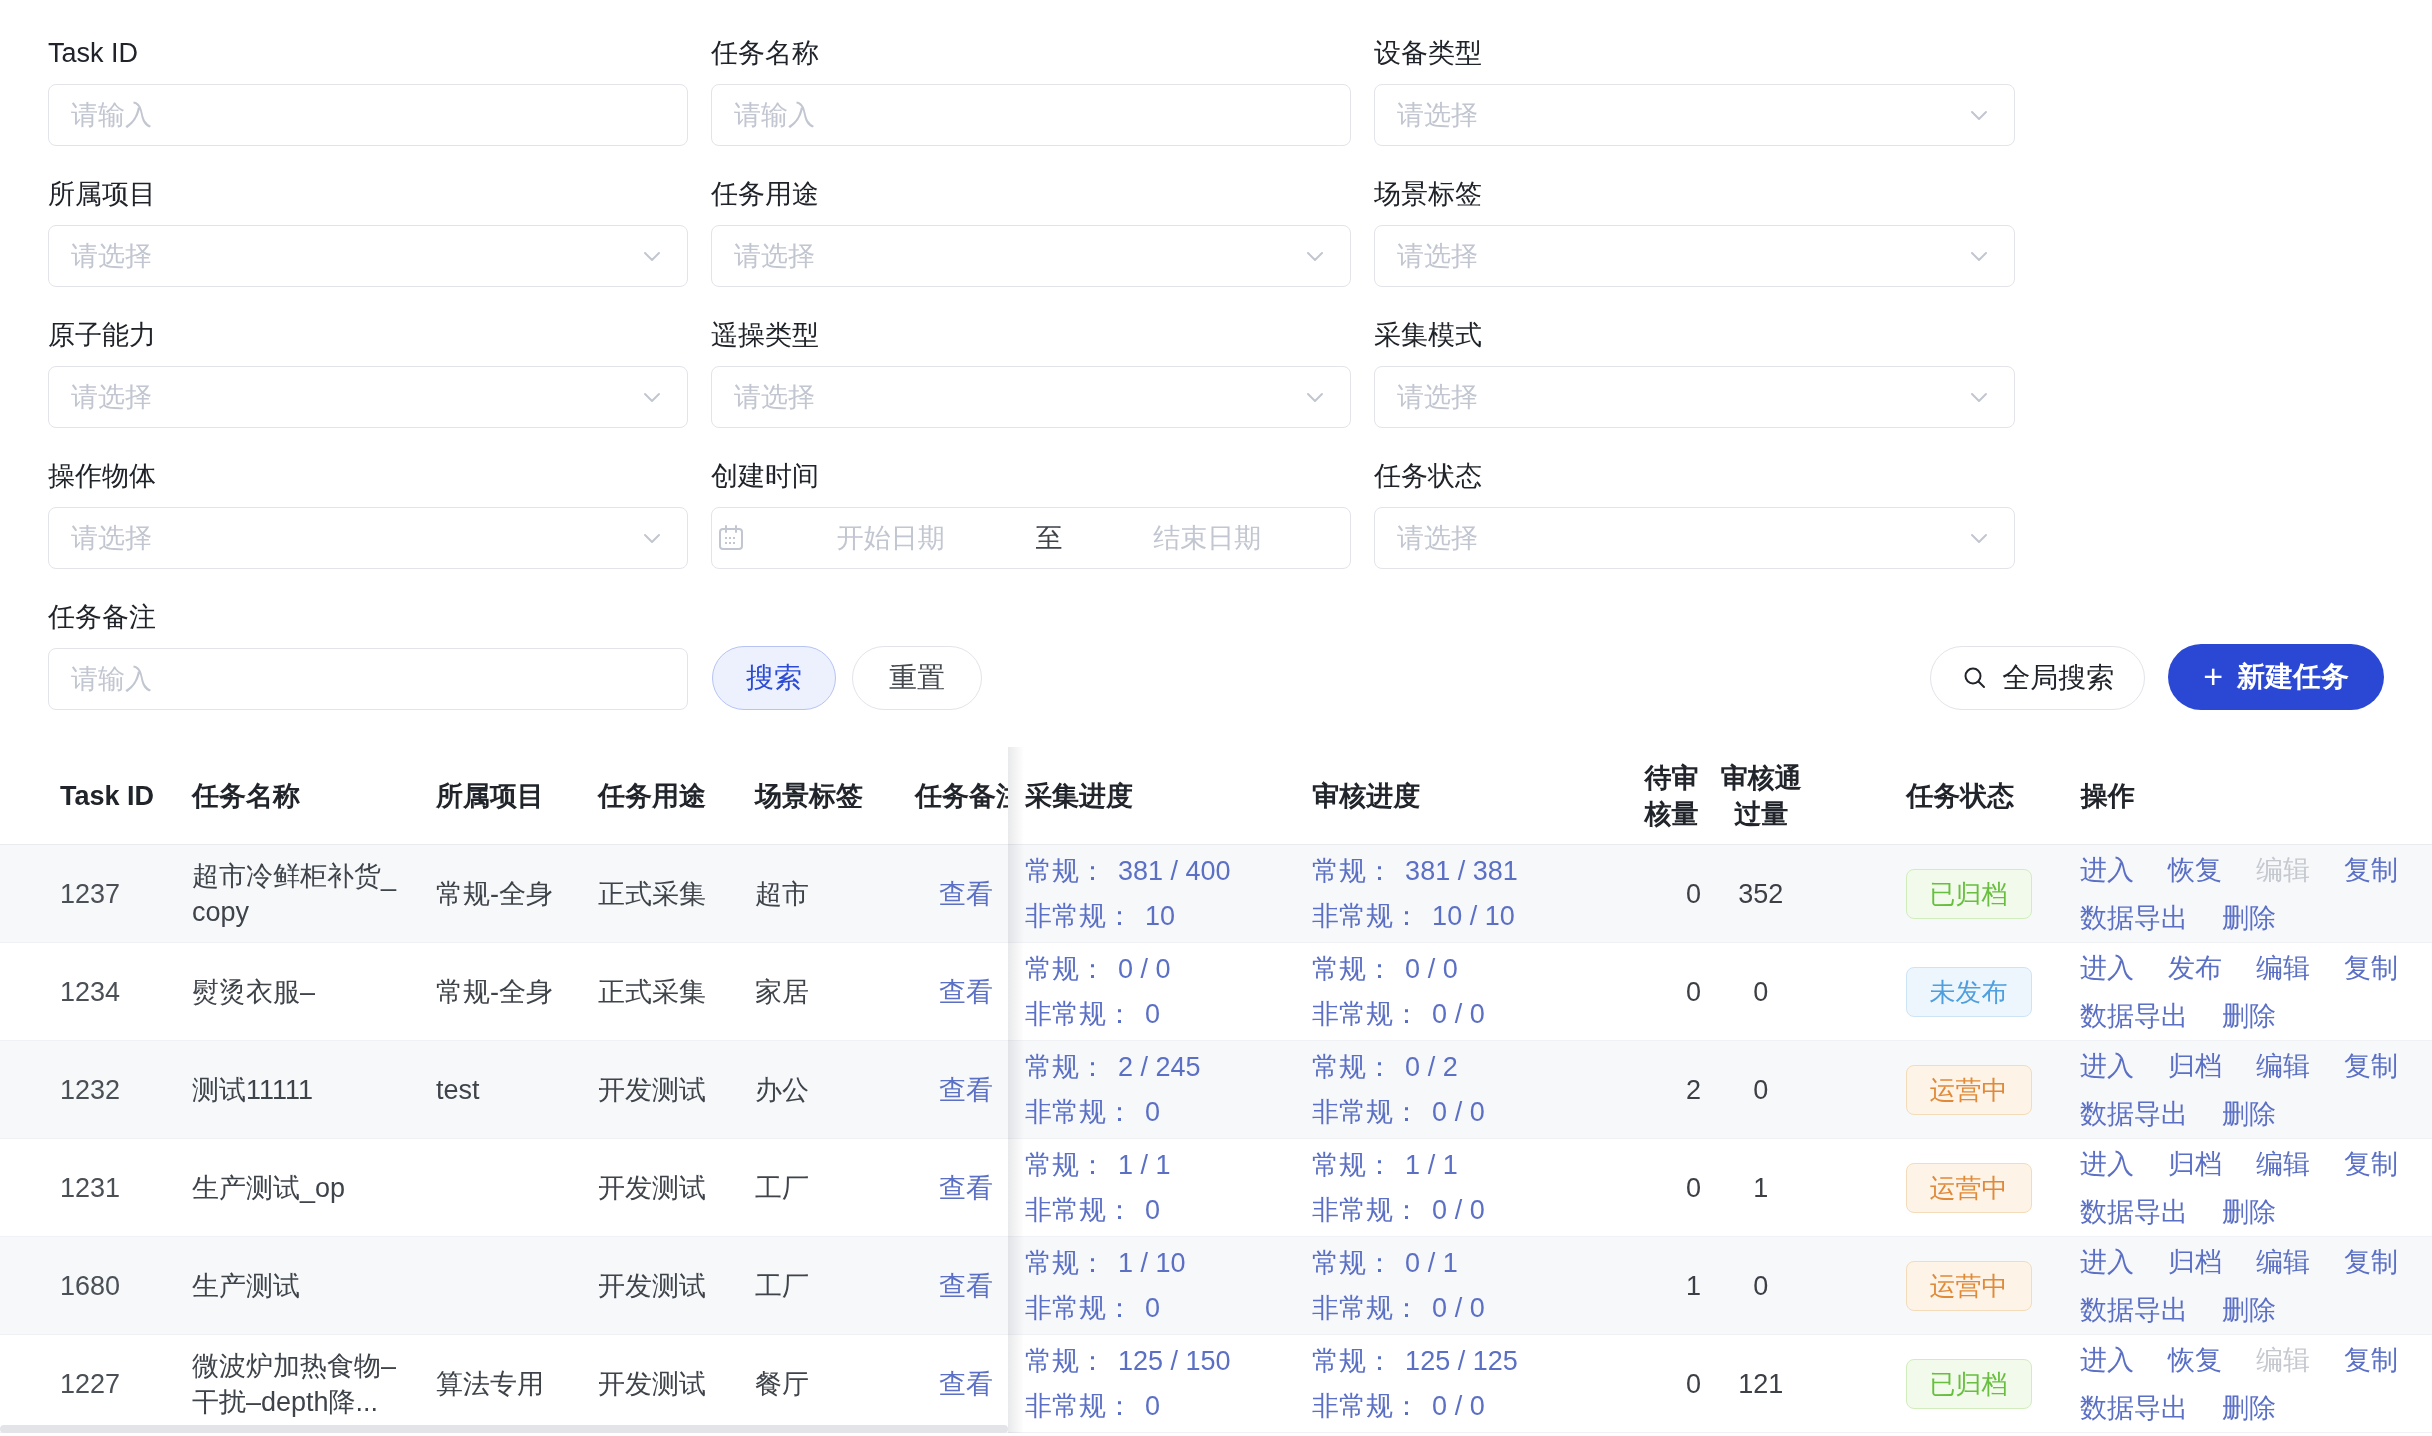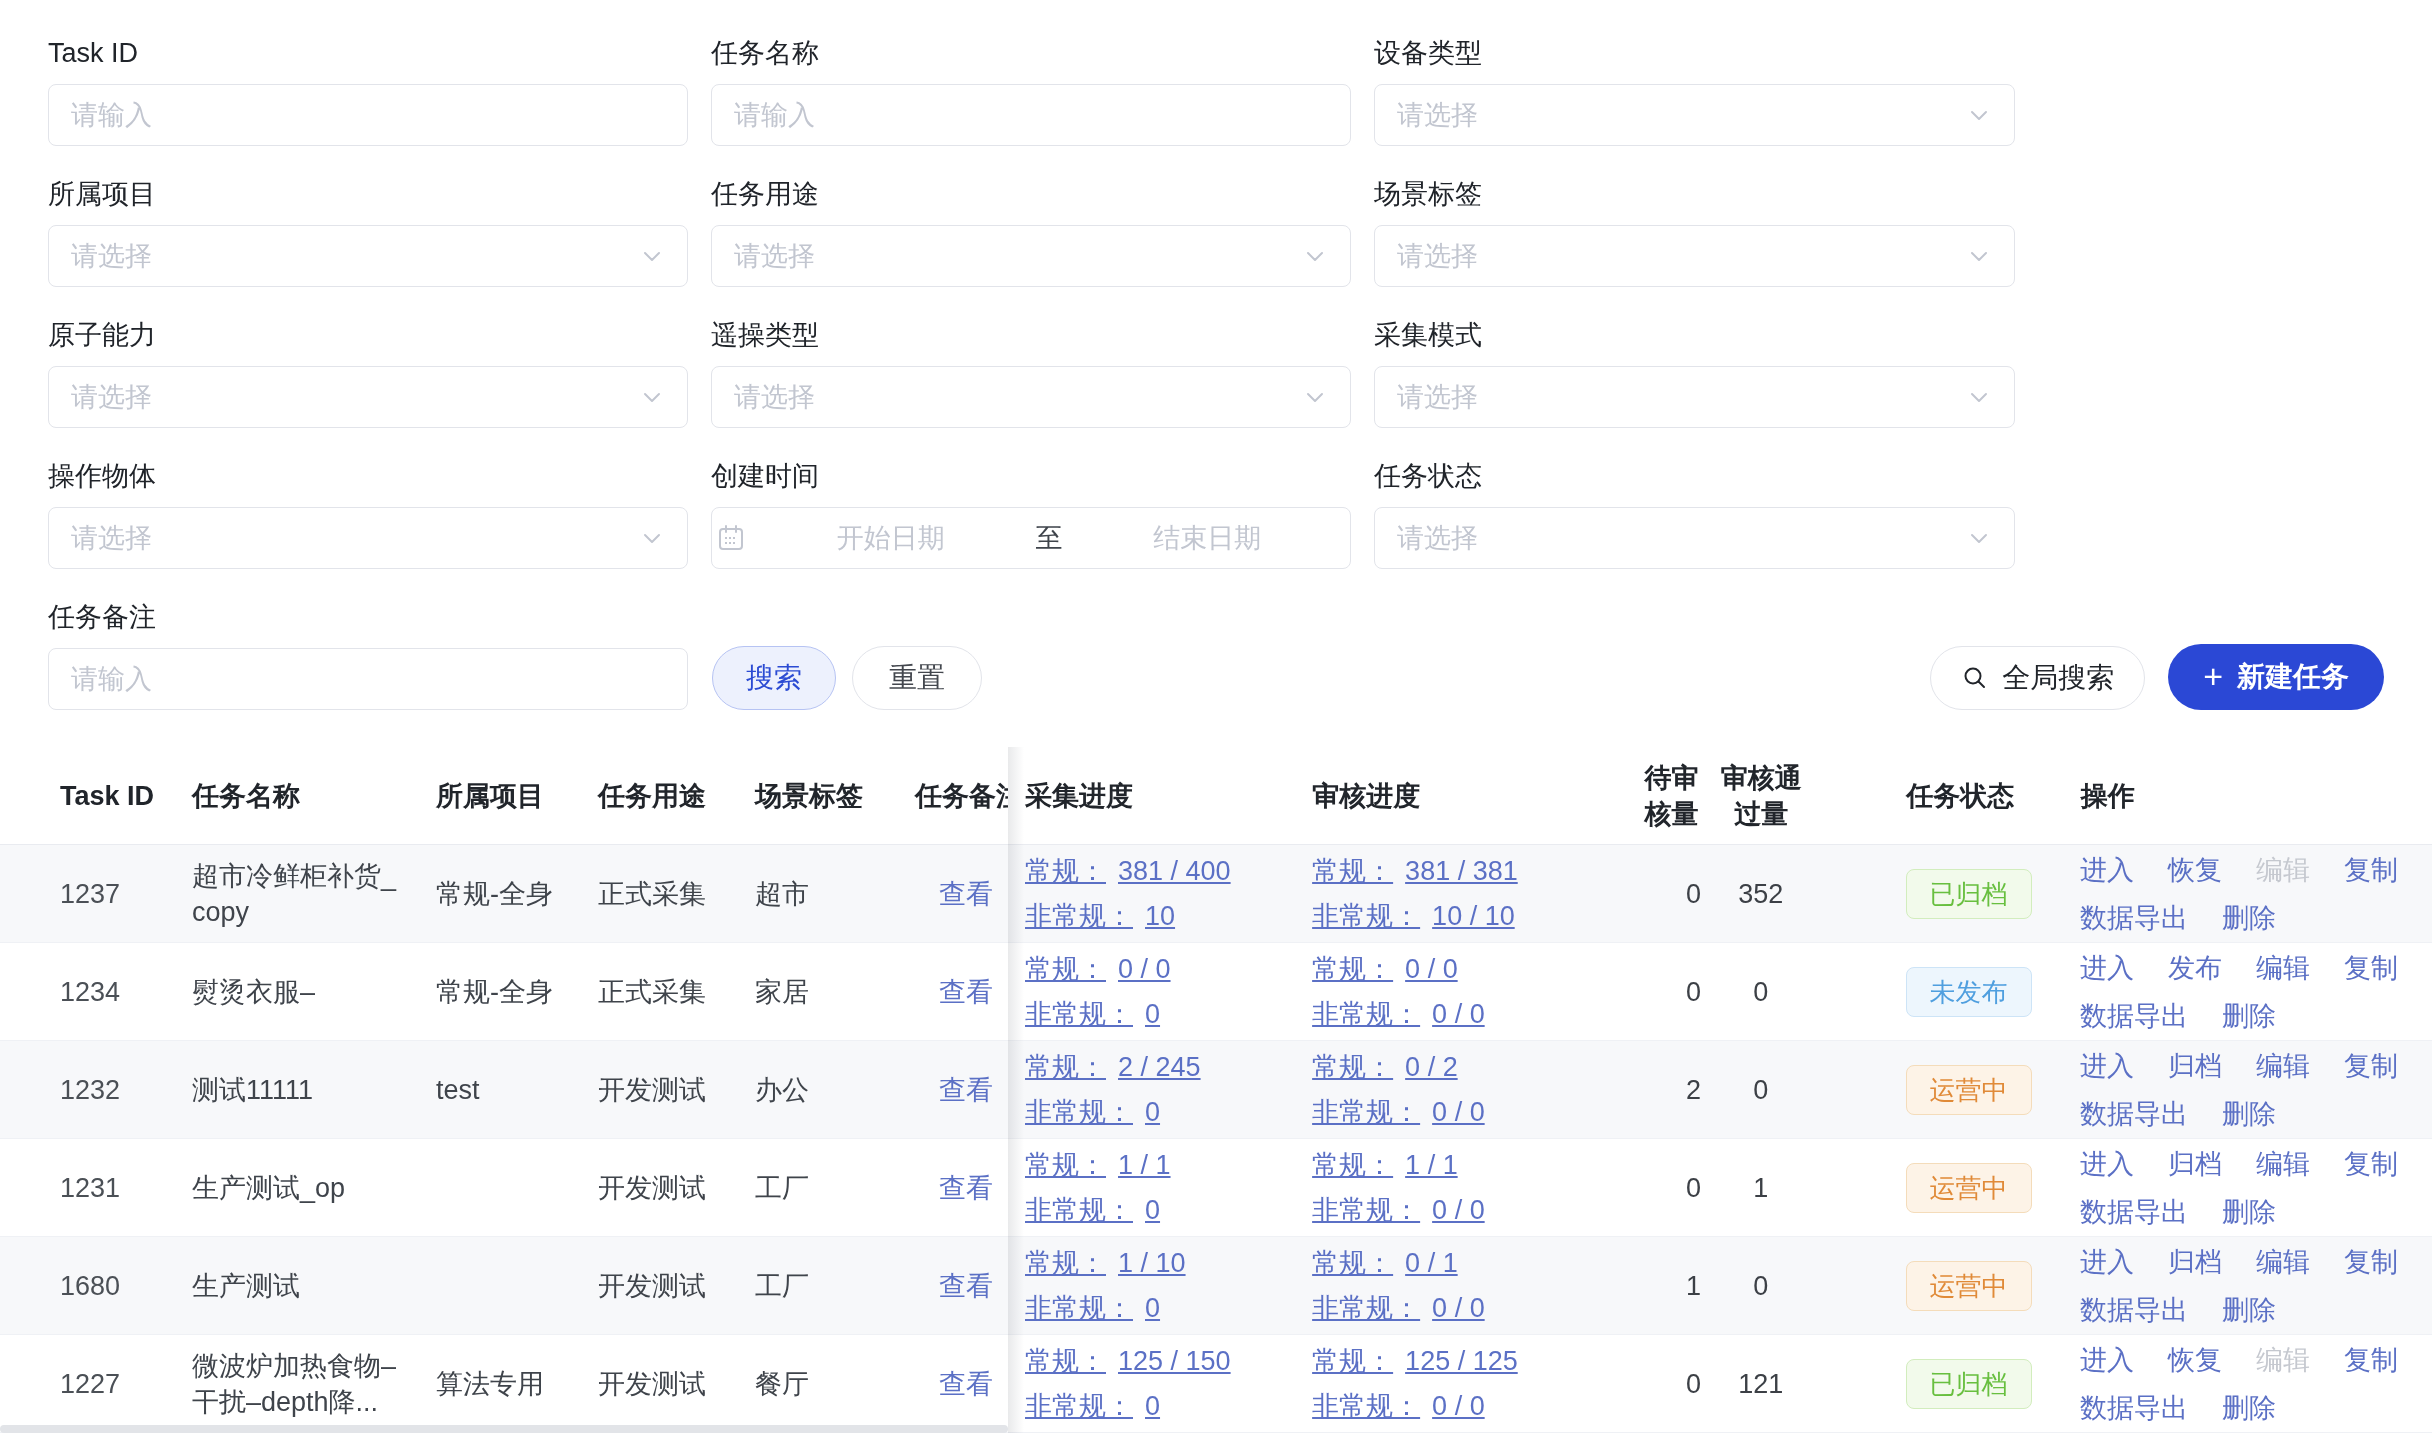--- a/index.html
+++ b/index.html
@@ -57,21 +57,21 @@
   .cname span, .cproj span { display:block; max-height:72px; overflow:hidden; word-break:break-all; }
   .ccollect  { width:305px; padding-left:17px; }
   .creview   { width:300px; }
   .cpending  { width:90px;  justify-content:flex-end; text-align:center; color:#3c4046; }
   .capproved { width:120px; justify-content:center; text-align:center; color:#3c4046; }
   .cstatus   { width:260px; padding-left:85px; }
   .cacts     { width:352px; }
   .hwrap2 { display:inline-block; width:60px;  text-align:center; }
   .hwrap3 { display:inline-block; width:100px; text-align:center; }
   .pcol { display:flex; flex-direction:column; justify-content:center; gap:7px; }
-  .pline { display:flex; color:#5b70c5; font-size:27px; line-height:38px;text-decoration:underline; }
+  .pline { display:flex; color:#5b70c5; font-size:27px; line-height:38px; }
   .pline .pl-label { margin-right:12px; }
   .lnk { color:#5b70c5; text-decoration:none; cursor:pointer; }
   .lnk.disabled { color:#c5c8cf; cursor:default; }
   .cremark .lnk { margin-left:24px; }
   .acts-wrap { display:flex; flex-wrap:wrap; column-gap:34px; row-gap:12px; width:352px;
     font-size:27px; line-height:36px; }
   .badge { display:inline-block; font-size:26px; line-height:34px; padding:7px 23px;
     border-radius:8px; border:1.5px solid transparent; white-space:nowrap; }
   .badge.archived    { color:#68bf3f; background:#f2faeb; border-color:#d2edbd; }
   .badge.unpublished { color:#4f9fdf; background:#edf6fd; border-color:#cde4f7; }

